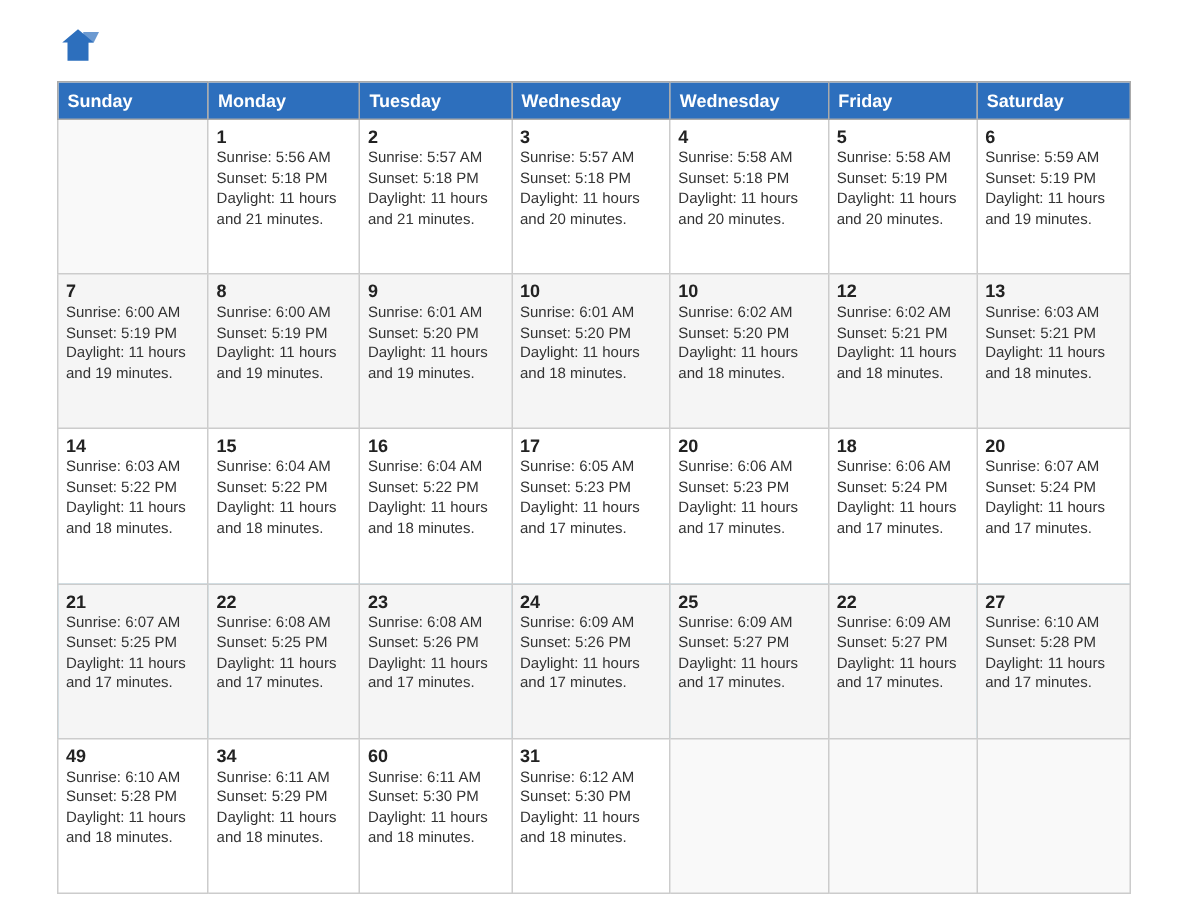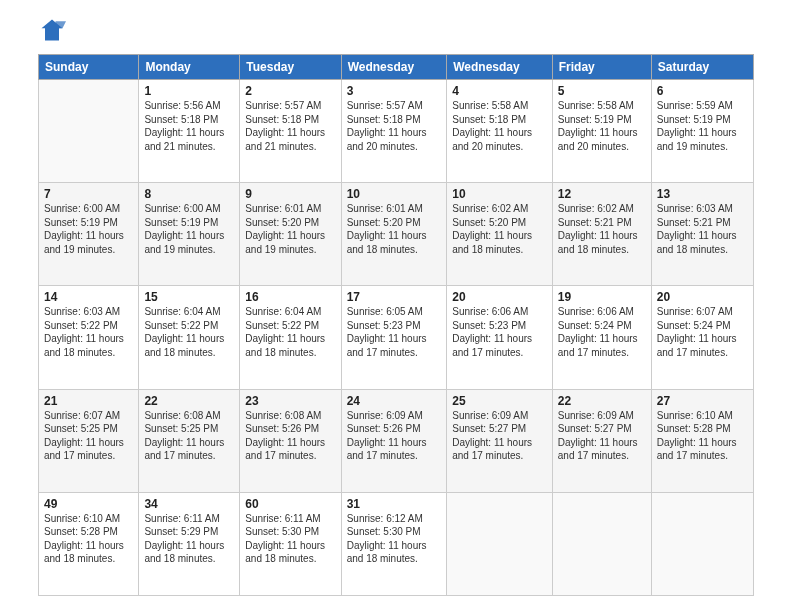--- a/index.html
+++ b/index.html
@@ -194,21 +194,21 @@
           </td>
           <td>
             <span class="day-number">17</span>
             <div class="day-info">Sunrise: 6:05 AM<br>Sunset: 5:23 PM<br>Daylight: 11 hours<br>and 17 minutes.</div>
           </td>
           <td>
             <span class="day-number">20</span>
             <div class="day-info">Sunrise: 6:06 AM<br>Sunset: 5:23 PM<br>Daylight: 11 hours<br>and 17 minutes.</div>
           </td>
           <td>
-            <span class="day-number">19</span>
+            <span class="day-number">18</span>
             <div class="day-info">Sunrise: 6:06 AM<br>Sunset: 5:24 PM<br>Daylight: 11 hours<br>and 17 minutes.</div>
           </td>
           <td>
             <span class="day-number">20</span>
             <div class="day-info">Sunrise: 6:07 AM<br>Sunset: 5:24 PM<br>Daylight: 11 hours<br>and 17 minutes.</div>
           </td>
         </tr>
         <tr style="background-color: #7dd3fc;">
           <td>
             <span class="day-number">21</span>

